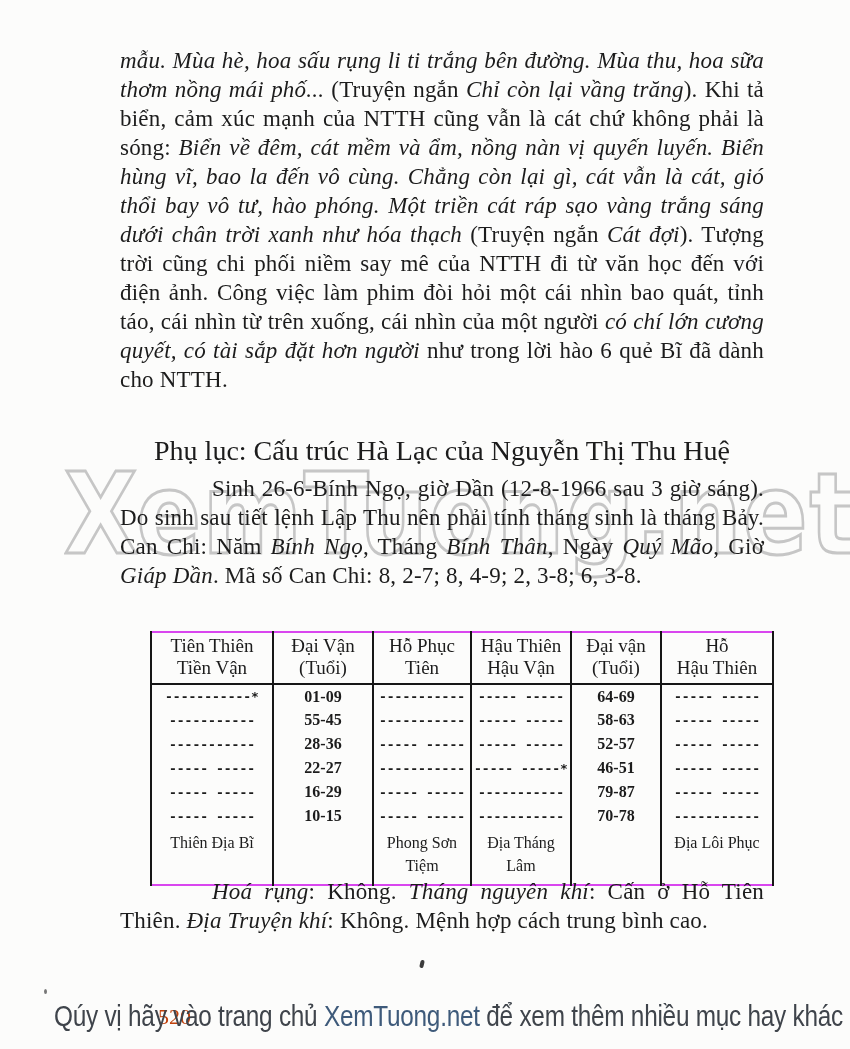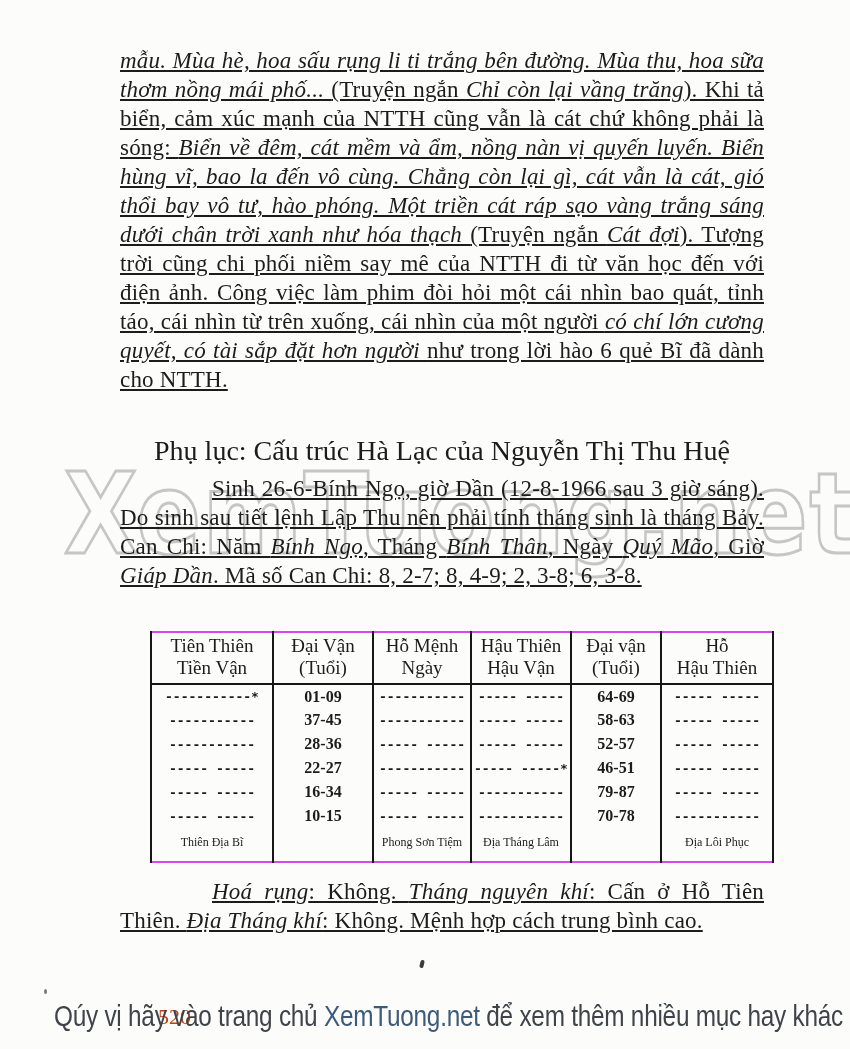--- a/index.html
+++ b/index.html
@@ -39,21 +39,20 @@
 
   
   .para {
     position: absolute;
     left: 120px;
     width: 644px;
     text-align: justify;
     font-size: 23px;
     line-height: 29px;
     letter-spacing: 0.2px;
-    text-decoration: underline;
   }
   #p1 { top: 46px; }
   #p2 { top: 474px; text-indent: 92px; }
   #p3 { top: 877px; text-indent: 92px; }
   .it { font-style: italic; }
 
   .heading {
     position: absolute;
     left: 120px;
     top: 437px;
@@ -96,21 +95,21 @@
     font-size: 13px;
     letter-spacing: 0;
     white-space: nowrap;
   }
   .agecell {
     font-weight: bold;
     font-size: 16px;
     font-family: "Liberation Serif", serif;
   }
   .halac tfoot td {
-    font-size: 12px;
+    font-size: 16px;
     line-height: 23px;
     padding: 3px 2px 7px;
     vertical-align: top;
   }
 
   
   .pagenum {
     position: absolute;
     left: 158px;
     top: 1004px;
@@ -170,22 +169,22 @@
         <tr>
           <th>
             <div>Tiên Thiên</div>
             <div>Tiền Vận</div>
           </th>
           <th>
             <div>Đại Vận</div>
             <div>(Tuổi)</div>
           </th>
           <th>
-            <div>Hỗ Mệnh</div>
-            <div>Ngày</div>
+            <div>Hỗ Phục</div>
+            <div>Tiên</div>
           </th>
           <th>
             <div>Hậu Thiên</div>
             <div>Hậu Vận</div>
           </th>
           <th>
             <div>Đại vận</div>
             <div>(Tuổi)</div>
           </th>
           <th>
@@ -198,21 +197,21 @@
         <tr>
           <td class="hexcell">-----------*</td>
           <td class="agecell">01-09</td>
           <td class="hexcell">-----------</td>
           <td class="hexcell">----- -----</td>
           <td class="agecell">64-69</td>
           <td class="hexcell">----- -----</td>
         </tr>
         <tr>
           <td class="hexcell">-----------</td>
-          <td class="agecell">37-45</td>
+          <td class="agecell">55-45</td>
           <td class="hexcell">-----------</td>
           <td class="hexcell">----- -----</td>
           <td class="agecell">58-63</td>
           <td class="hexcell">----- -----</td>
         </tr>
         <tr>
           <td class="hexcell">-----------</td>
           <td class="agecell">28-36</td>
           <td class="hexcell">----- -----</td>
           <td class="hexcell">----- -----</td>
@@ -222,21 +221,21 @@
         <tr>
           <td class="hexcell">----- -----</td>
           <td class="agecell">22-27</td>
           <td class="hexcell">-----------</td>
           <td class="hexcell">----- -----*</td>
           <td class="agecell">46-51</td>
           <td class="hexcell">----- -----</td>
         </tr>
         <tr>
           <td class="hexcell">----- -----</td>
-          <td class="agecell">16-34</td>
+          <td class="agecell">16-29</td>
           <td class="hexcell">----- -----</td>
           <td class="hexcell">-----------</td>
           <td class="agecell">79-87</td>
           <td class="hexcell">----- -----</td>
         </tr>
         <tr>
           <td class="hexcell">----- -----</td>
           <td class="agecell">10-15</td>
           <td class="hexcell">----- -----</td>
           <td class="hexcell">-----------</td>
@@ -249,21 +248,21 @@
           <td>Thiên Địa Bĩ</td>
           <td></td>
           <td>Phong Sơn Tiệm</td>
           <td>Địa Tháng Lâm</td>
           <td></td>
           <td>Địa Lôi Phục</td>
         </tr>
       </tfoot>
     </table>
 
-    <div class="para" id="p3"><span class="it">Hoá rụng</span><span>: Không. </span><span class="it">Tháng nguyên khí</span><span>: Cấn ở Hỗ Tiên Thiên. </span><span class="it">Địa Tháng khí</span><span>: Không. Mệnh hợp cách trung bình cao.</span></div>
+    <div class="para" id="p3"><span class="it">Hoá rụng</span><span>: Không. </span><span class="it">Tháng nguyên khí</span><span>: Cấn ở Hỗ Tiên Thiên. </span><span class="it">Địa Truyện khí</span><span>: Không. Mệnh hợp cách trung bình cao.</span></div>
 
     <div class="artifact" id="artifact-1"></div>
     <div class="artifact" id="artifact-2"></div>
 
     <div class="pagenum">520</div>
 
     <div class="footline"><span>Qúy vị hãy vào trang chủ </span><span class="brand">XemTuong.net</span><span> để xem thêm nhiều mục hay khác</span></div>
 
   </div>
 </div>

